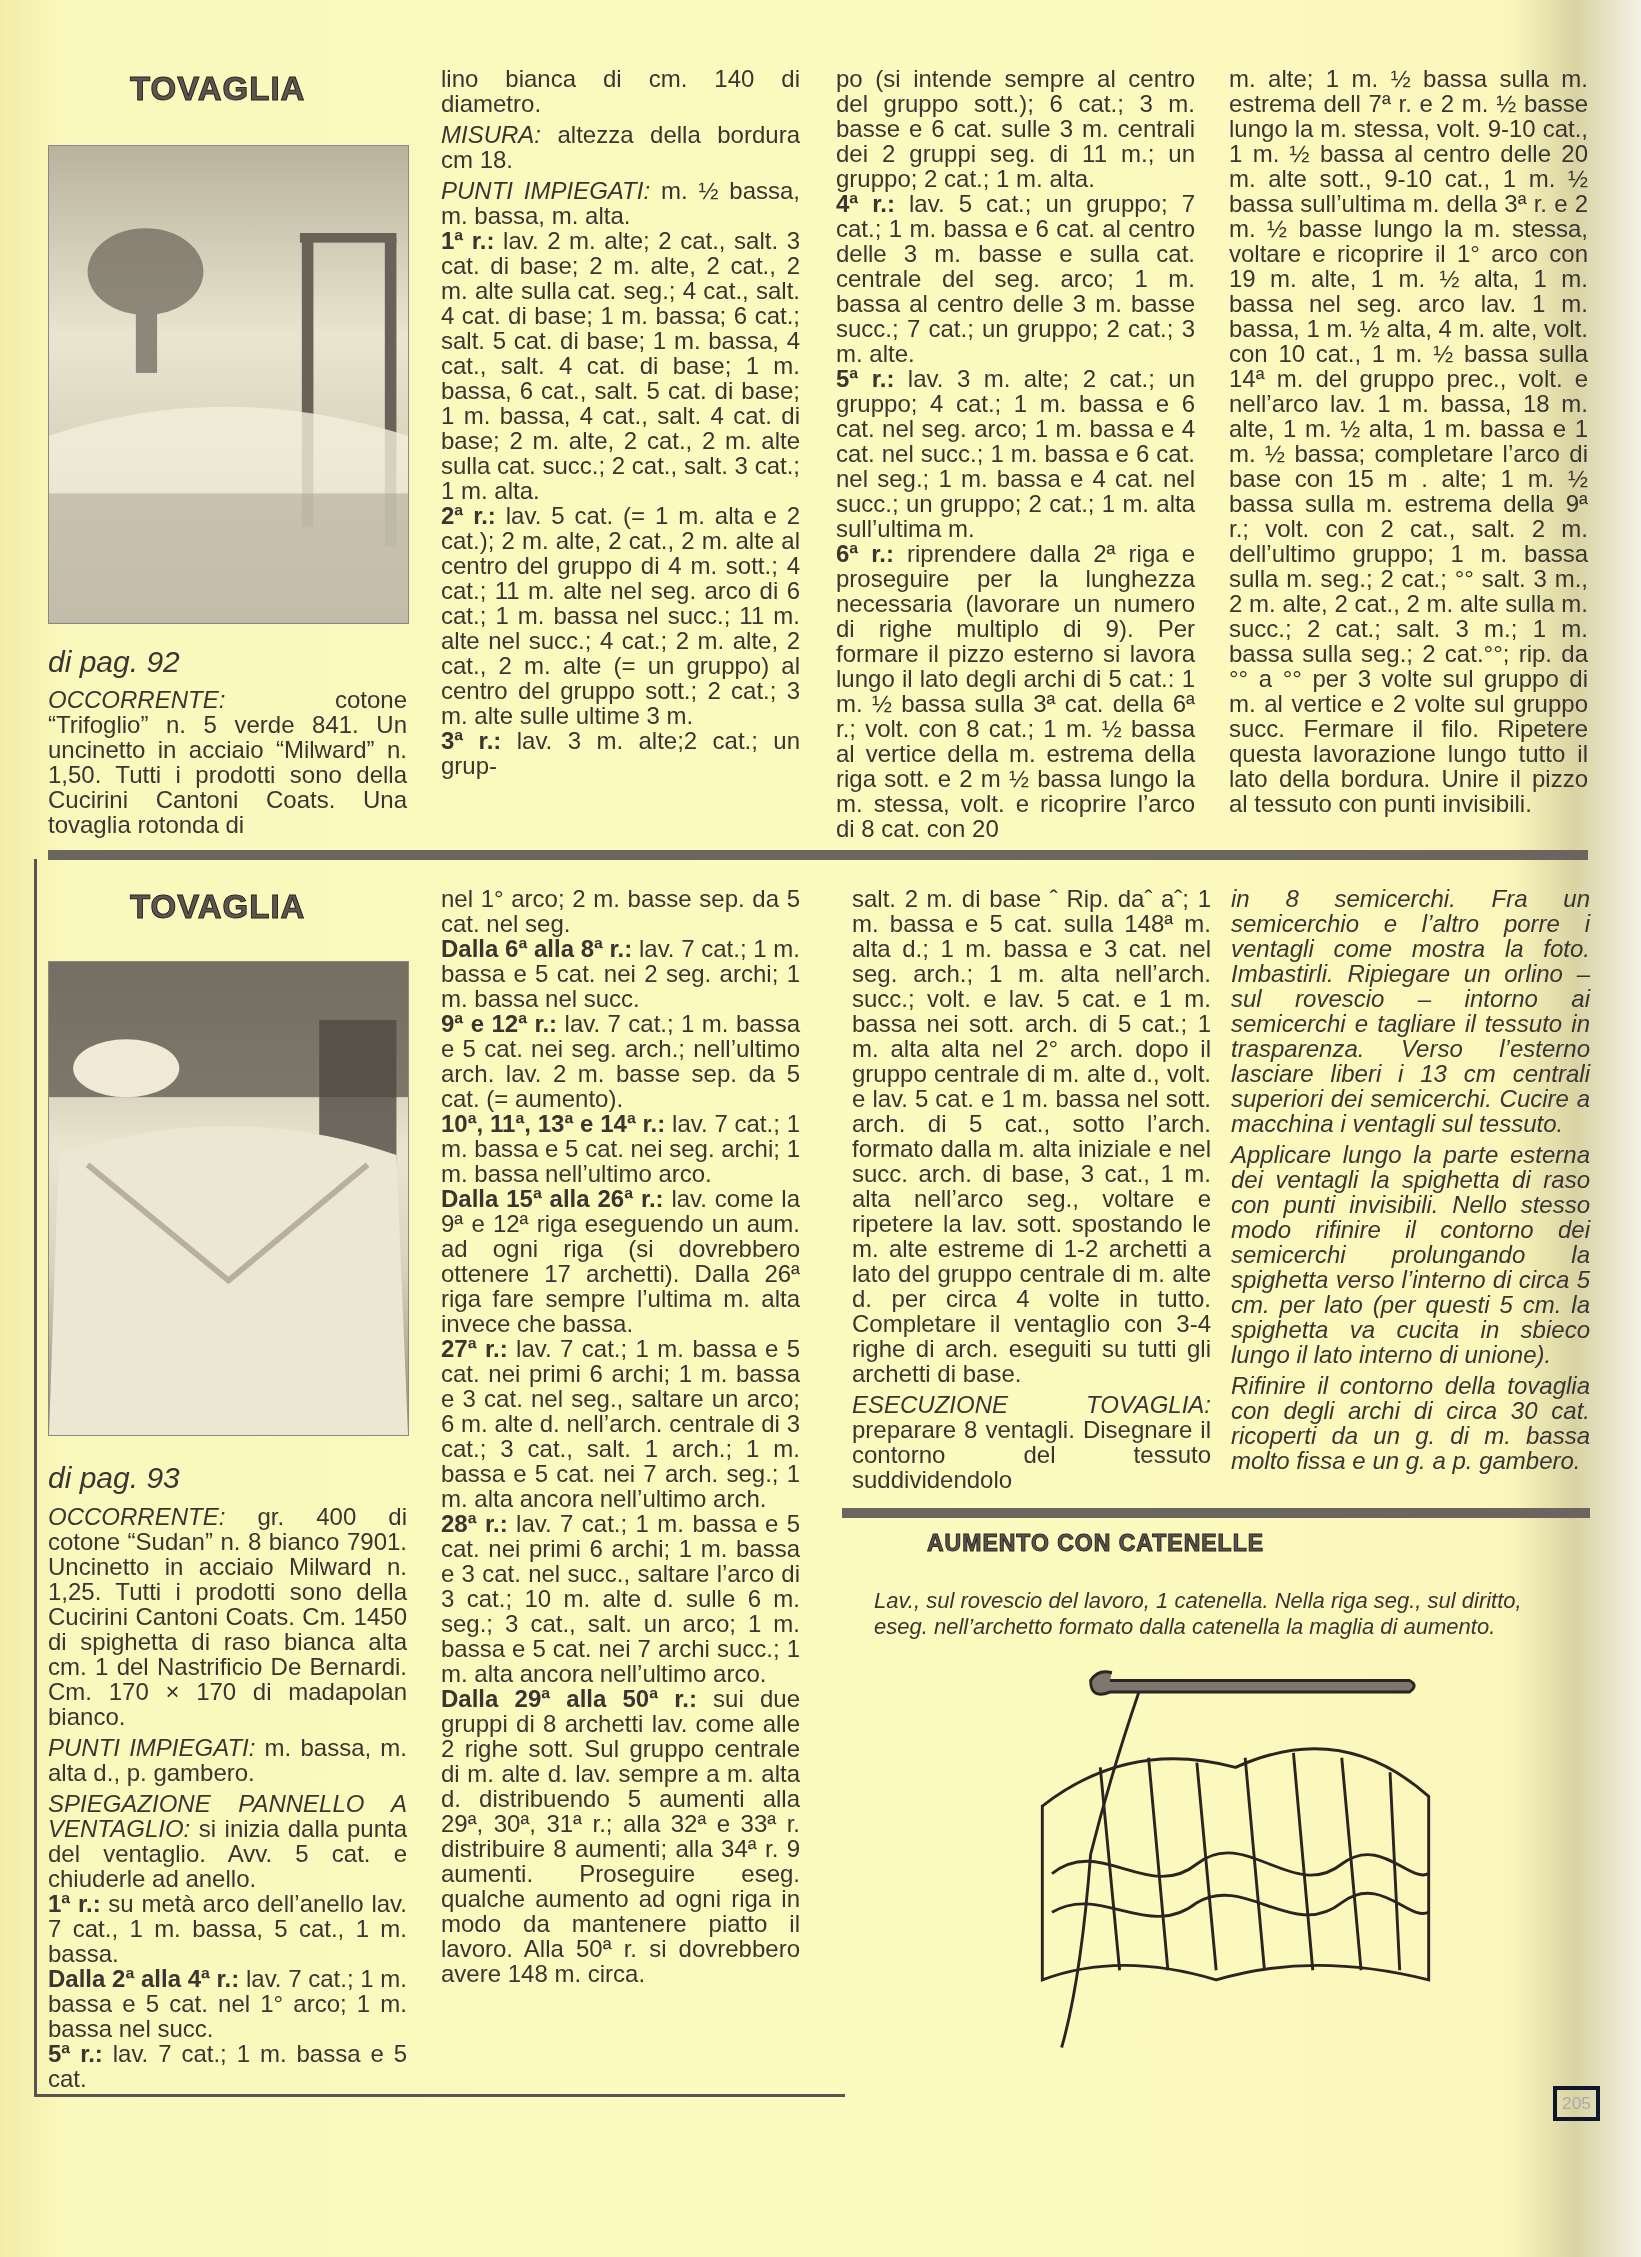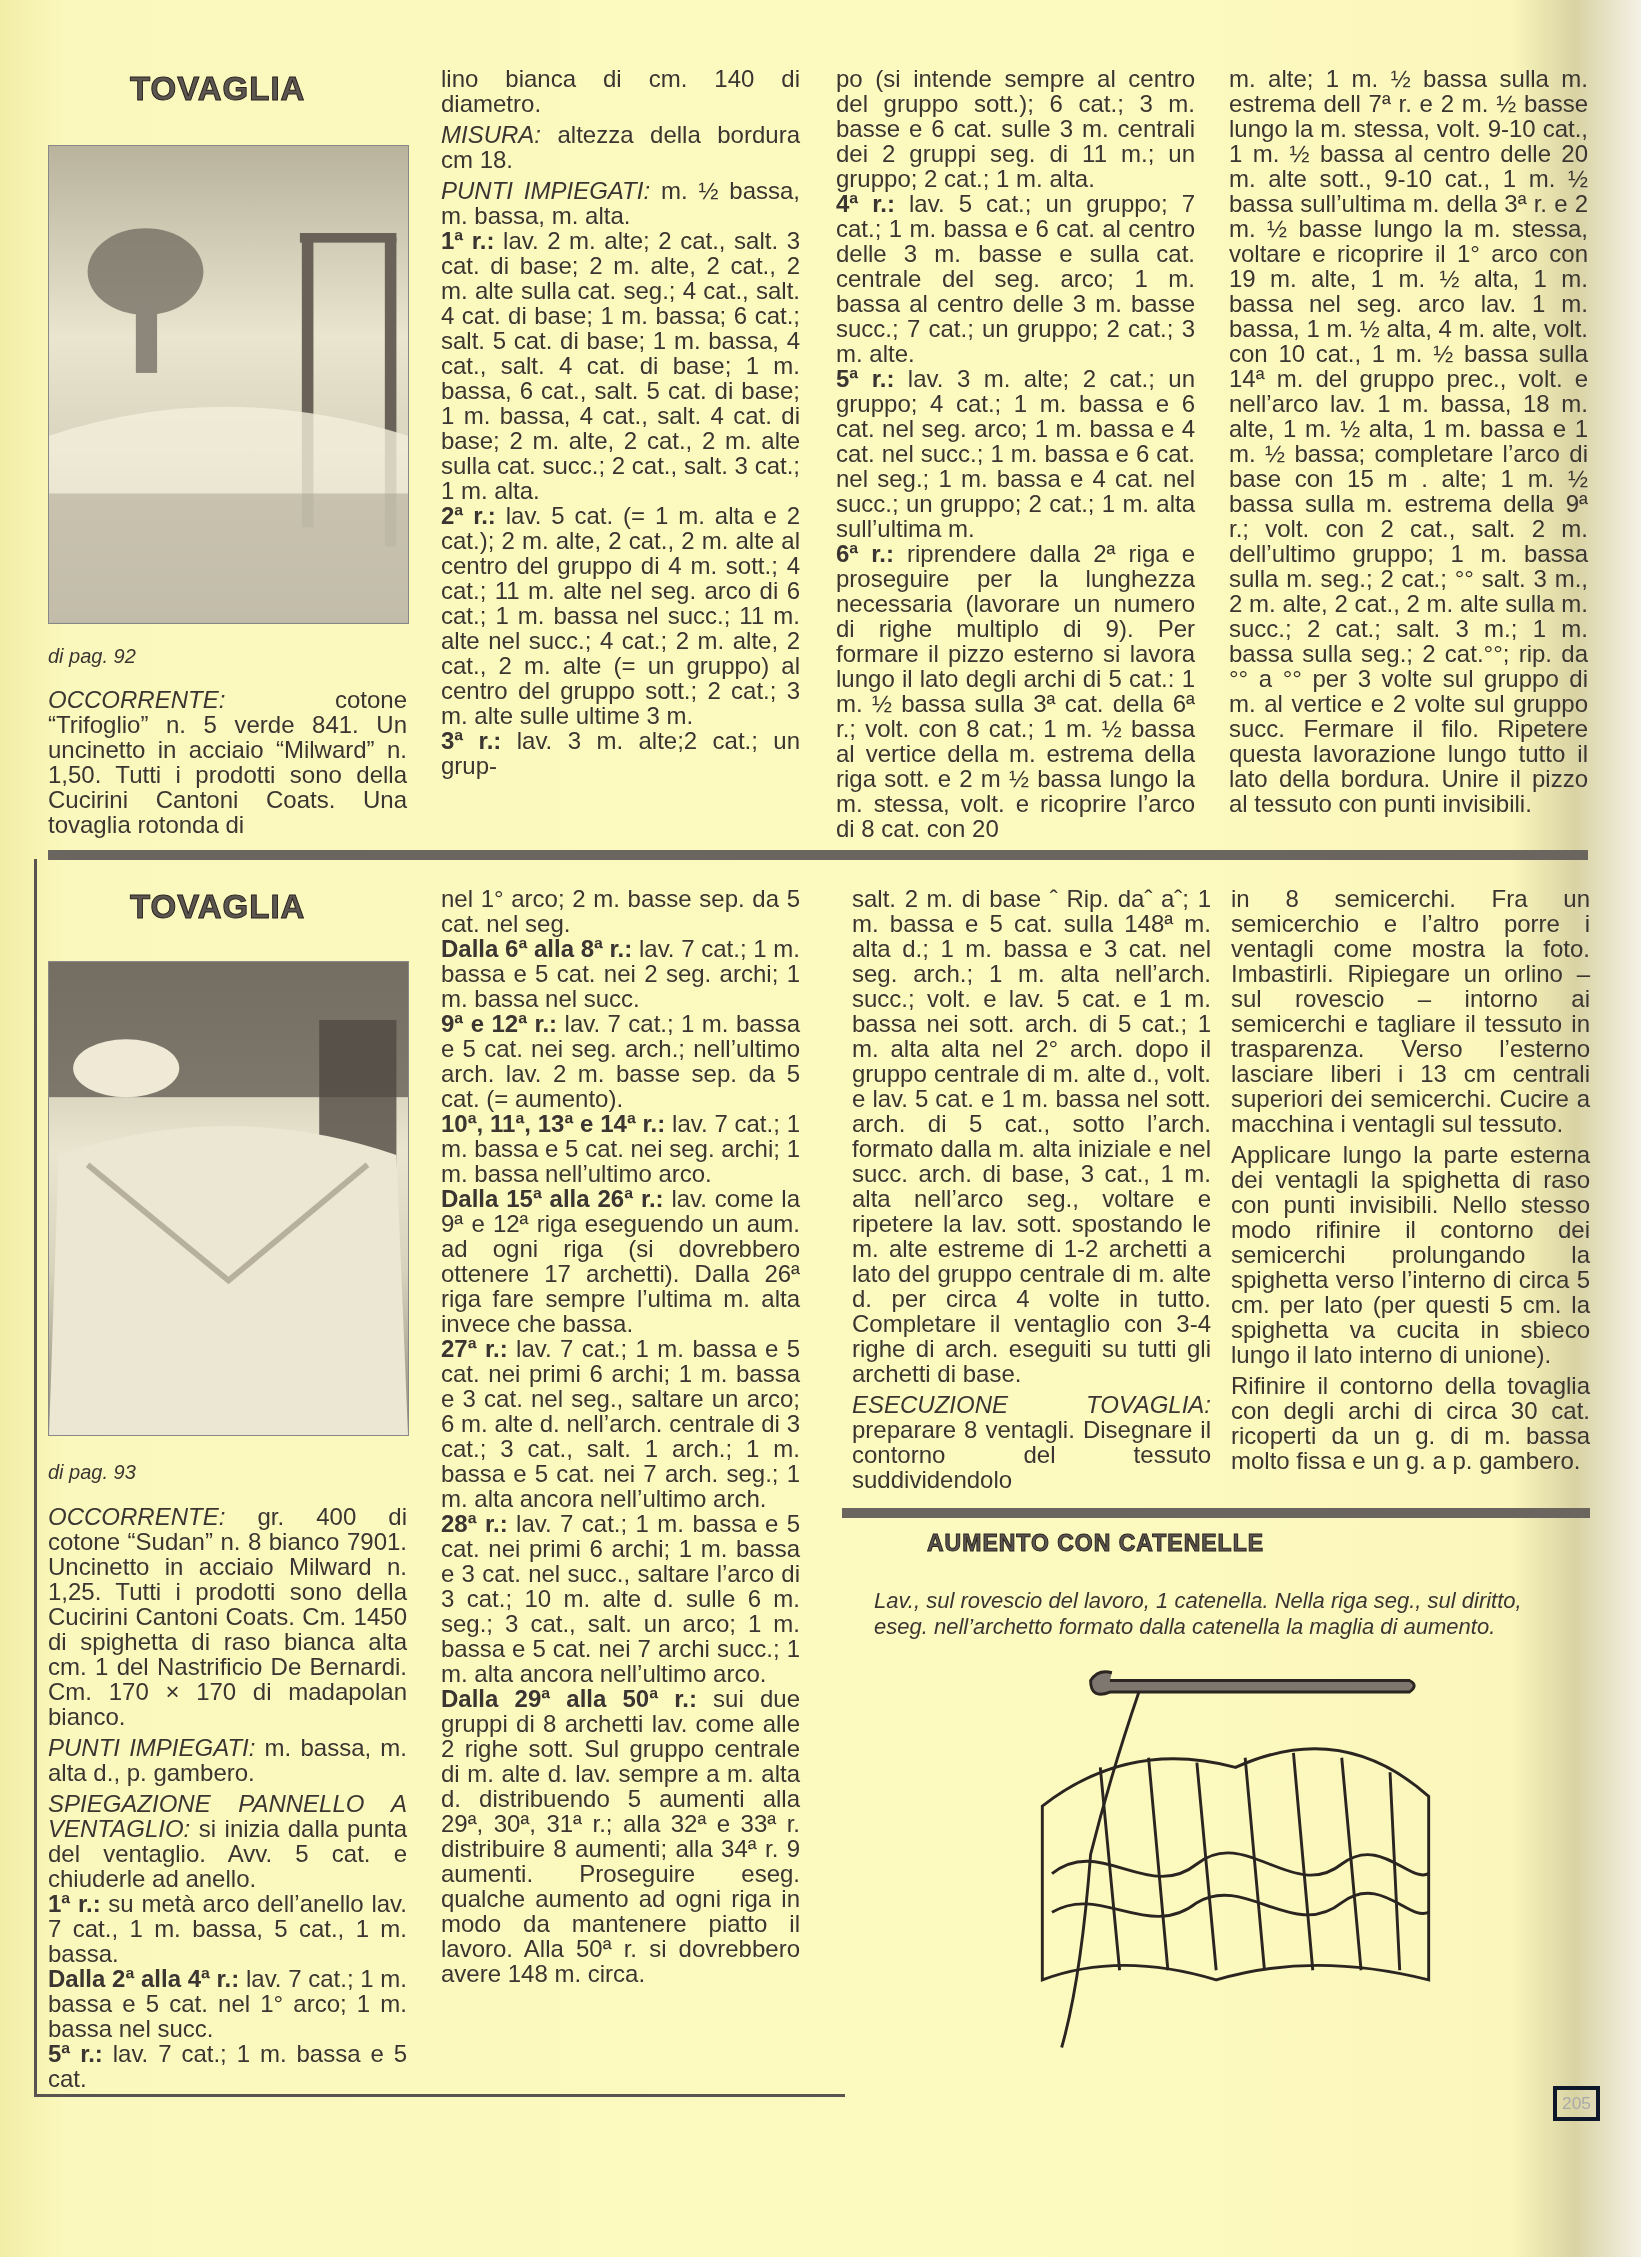--- a/index.html
+++ b/index.html
@@ -15,21 +15,21 @@
   .col .it { font-style:italic; }
   .col b { font-weight:bold; }
   .title {
     position:absolute; font-family:"Liberation Sans", sans-serif; font-weight:900;
     font-size:33px; letter-spacing:1px; color:#5c5650; -webkit-text-stroke:1px #2a2520;
   }
   .photo {
     position:absolute; background:linear-gradient(180deg,#b9b39d 0%, #e9e5cf 40%, #d8d3bc 65%, #8f8a7a 100%);
     border:1px solid #888;
   }
-  .ref { position:absolute; font-style:italic; font-size:20px; }
+  .ref { position:absolute; font-style:italic; font-size:30px; }
   .pagenum { position:absolute; left:1553px; top:2086px; width:39px; height:27px; border:4px solid #0f172a;
     font-size:17.4px; color:#aaa; text-align:center; line-height:27px; }
   .bigtitle { position:absolute; left:927px; top:1530px; font-size:23px; font-weight:900; color:#5c5650; -webkit-text-stroke:1px #2a2520; letter-spacing:1px; }
   .caption { position:absolute; left:874px; top:1588px; width:695px; font-style:italic; font-size:22px; line-height:26px; }
   .illus { position:absolute; left:1023px; top:1661px; width:425px; height:406px; }
 </style>
 </head>
 <body>
 
 <div class="title" style="left:130px;top:70px;">TOVAGLIA</div>
@@ -96,21 +96,21 @@
     <p style="margin-top: -5.8px;"><b>10ª, 11ª, 13ª e 14ª r.:</b><span> lav. 7 cat.; 1 m. bassa e 5 cat. nei seg. archi; 1 m. bassa nell’ultimo arco.</span></p>
     <p style="margin-top: -5.8px;"><b>Dalla 15ª alla 26ª r.:</b><span> lav. come la 9ª e 12ª riga eseguendo un aum. ad ogni riga (si dovrebbero ottenere 17 archetti). Dalla 26ª riga fare sempre l’ultima m. alta invece che bassa.</span></p>
     <p style="margin-top: -5.8px;"><b>27ª r.:</b><span> lav. 7 cat.; 1 m. bassa e 5 cat. nei primi 6 archi; 1 m. bassa e 3 cat. nel seg., saltare un arco; 6 m. alte d. nell’arch. centrale di 3 cat.; 3 cat., salt. 1 arch.; 1 m. bassa e 5 cat. nei 7 arch. seg.; 1 m. alta ancora nell’ultimo arch.</span></p>
     <p style="margin-top: -5.8px;"><b>28ª r.:</b><span> lav. 7 cat.; 1 m. bassa e 5 cat. nei primi 6 archi; 1 m. bassa e 3 cat. nel succ., saltare l’arco di 3 cat.; 10 m. alte d. sulle 6 m. seg.; 3 cat., salt. un arco; 1 m. bassa e 5 cat. nei 7 archi succ.; 1 m. alta ancora nell’ultimo arco.</span></p>
     <p style="margin-top: -5.8px;"><b>Dalla 29ª alla 50ª r.:</b><span> sui due gruppi di 8 archetti lav. come alle 2 righe sott. Sul gruppo centrale di m. alte d. lav. sempre a m. alta d. distribuendo 5 aumenti alla 29ª, 30ª, 31ª r.; alla 32ª e 33ª r. distribuire 8 aumenti; alla 34ª r. 9 aumenti. Proseguire eseg. qualche aumento ad ogni riga in modo da mantenere piatto il lavoro. Alla 50ª r. si dovrebbero avere 148 m. circa.</span></p>
   </div>
 <div class="col" style="left:852px;top:886px;width:359px;" id="s2c3">
     <p><span>salt. 2 m. di base ˆ Rip. daˆ aˆ; 1 m. bassa e 5 cat. sulla 148ª m. alta d.; 1 m. bassa e 3 cat. nel seg. arch.; 1 m. alta nell’arch. succ.; volt. e lav. 5 cat. e 1 m. bassa nei sott. arch. di 5 cat.; 1 m. alta alta nel 2° arch. dopo il gruppo centrale di m. alte d., volt. e lav. 5 cat. e 1 m. bassa nel sott. arch. di 5 cat., sotto l’arch. formato dalla m. alta iniziale e nel succ. arch. di base, 3 cat., 1 m. alta nell’arco seg., voltare e ripetere la lav. sott. spostando le m. alte estreme di 1-2 archetti a lato del gruppo centrale di m. alte d. per circa 4 volte in tutto. Completare il ventaglio con 3-4 righe di arch. eseguiti su tutti gli archetti di base.</span></p>
     <p><span class="it">ESECUZIONE TOVAGLIA:</span><span> preparare 8 ventagli. Disegnare il contorno del tessuto suddividendolo</span></p>
   </div>
-<div class="col" style="left:1231px;top:886px;width:359px;" id="s2c4">
+<div class="col" style="left:1231px;top:886px;width:359px;font-style:italic;" id="s2c4">
     <p><span>in 8 semicerchi. Fra un semicerchio e l’altro porre i ventagli come mostra la foto. Imbastirli. Ripiegare un orlino – sul rovescio – intorno ai semicerchi e tagliare il tessuto in trasparenza. Verso l’esterno lasciare liberi i 13 cm centrali superiori dei semicerchi. Cucire a macchina i ventagli sul tessuto.</span></p>
     <p><span>Applicare lungo la parte esterna dei ventagli la spighetta di raso con punti invisibili. Nello stesso modo rifinire il contorno dei semicerchi prolungando la spighetta verso l’interno di circa 5 cm. per lato (per questi 5 cm. la spighetta va cucita in sbieco lungo il lato interno di unione).</span></p>
     <p><span>Rifinire il contorno della tovaglia con degli archi di circa 30 cat. ricoperti da un g. di m. bassa molto fissa e un g. a p. gambero.</span></p>
   </div>
 
 <div class="rule" style="left:842px;top:1508px;width:748px;"></div>
 <div class="bigtitle">AUMENTO CON CATENELLE</div>
 <div class="caption">Lav., sul rovescio del lavoro, 1 catenella. Nella riga seg., sul diritto, eseg. nell’archetto formato dalla catenella la maglia di aumento.</div>
 <svg class="illus" viewBox="0 0 440 420">
   <path d="M90 20 L400 20 Q410 25 400 32 L90 32 Q70 40 70 20 Q78 8 92 12" stroke="#2a2520" stroke-width="3" fill="#7d776f"></path>

